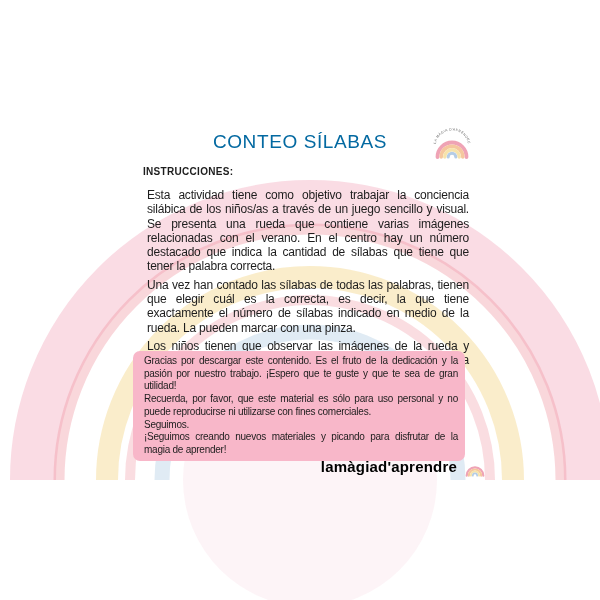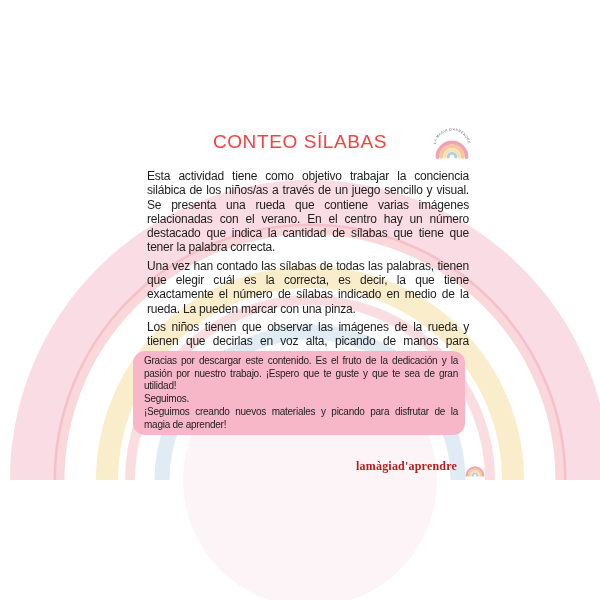--- a/index.html
+++ b/index.html
@@ -3,42 +3,42 @@
 <meta charset="utf-8">
 <style>
   html,body{margin:0;padding:0;background:#fff;}
   .page{
     position:relative;width:600px;height:600px;background:#ffffff;
     overflow:hidden;font-family:"Liberation Sans",sans-serif;color:#1d1d1d;
   }
   .watermark{position:absolute;left:0;top:0;z-index:0;pointer-events:none;}
   .title{
     position:absolute;top:131px;left:0;width:600px;margin:0;z-index:1;
-    text-align:center;font-size:19px;font-weight:normal;letter-spacing:0.6px;color:#ef4444;
+    text-align:center;font-size:19px;font-weight:normal;letter-spacing:0.6px;color:#0369a1;
   }
   .logo-top{position:absolute;left:431px;top:124px;z-index:1;}
   .content{position:absolute;left:143px;top:165px;width:330px;z-index:1;}
   .label{font-size:10px;font-weight:600;letter-spacing:0.3px;line-height:13px;margin-bottom:10px;}
   .para{
     margin:4px;font-size:12px;line-height:14.3px;letter-spacing:-0.2px;
     text-align:justify;color:#1d1d1d;
   }
   .thanks-box{
     position:absolute;left:133px;top:351px;width:332px;box-sizing:border-box;z-index:1;
-    background:#f8b7c9;border-radius:12px;padding:4px 7px 4px 11px;
+    background:#f8b7c9;border-radius:7px;padding:4px 7px 4px 11px;
   }
   .box-para{
     margin:0;font-size:10px;line-height:12.7px;letter-spacing:-0.25px;
     text-align:justify;color:#1d1d1d;
   }
   .footer{
     position:absolute;left:143px;top:456px;width:344px;z-index:1;
     display:flex;justify-content:flex-end;align-items:center;gap:6px;
   }
-  .brand{font-size:12px;font-weight:bold;letter-spacing:0.2px;color:#b91c1c;font-family:Liberation Serif, serif;}
+  .brand{font-size:15px;font-weight:bold;letter-spacing:0.2px;color:#000000;}
   .arc-text{font-size:3.4px;letter-spacing:0.35px;fill:#6b6b6b;font-family:"Liberation Sans",sans-serif;}
 </style>
 </head>
 <body>
 
 <div class="page">
 
   <svg class="watermark" width="600" height="600" viewBox="0 0 600 600" aria-hidden="true">
     <g fill="none">
       <path d="M33,480 A277,277 0 0 1 587,480" stroke="#f6b9c9" stroke-width="46" opacity="0.50"></path>
@@ -63,27 +63,29 @@
       <g fill="none" stroke-linecap="round">
         <path d="M6.5,33 A14.5,14.5 0 0 1 35.5,33" stroke="#efa3b5" stroke-width="3.8"></path>
         <path d="M10.2,33 A10.8,10.8 0 0 1 31.8,33" stroke="#f5c79e" stroke-width="3.6"></path>
         <path d="M13.8,33 A7.2,7.2 0 0 1 28.2,33" stroke="#f6e3ab" stroke-width="3.4"></path>
         <path d="M17.2,33 A3.8,3.8 0 0 1 24.8,33" stroke="#b5cde6" stroke-width="3.0"></path>
       </g>
     </svg>
   </div>
 
   <div class="content">
+    <div class="label">INSTRUCCIONES:</div>
     <p class="para">Esta actividad tiene como objetivo trabajar la conciencia silábica de los niños/as a través de un juego sencillo y visual. Se presenta una rueda que contiene varias imágenes relacionadas con el verano. En el centro hay un número destacado que indica la cantidad de sílabas que tiene que tener la palabra correcta.</p>
     <p class="para">Una vez han contado las sílabas de todas las palabras, tienen que elegir cuál es la correcta, es decir, la que tiene exactamente el número de sílabas indicado en medio de la rueda. La pueden marcar con una pinza.</p>
     <p class="para">Los niños tienen que observar las imágenes de la rueda y tienen que decirlas en voz alta, picando de manos para ayudarse a contar el número de sílabas.</p>
   </div>
 
   <div class="thanks-box">
     <p class="box-para">Gracias por descargar este contenido. Es el fruto de la dedicación y la pasión por nuestro trabajo. ¡Espero que te guste y que te sea de gran utilidad!</p>
+    <p class="box-para">Recuerda, por favor, que este material es sólo para uso personal y no puede reproducirse ni utilizarse con fines comerciales.</p>
     <p class="box-para">Seguimos.</p>
     <p class="box-para">¡Seguimos creando nuevos materiales y picando para disfrutar de la magia de aprender!</p>
   </div>
 
   <div class="footer">
     <span class="brand">lamàgiad'aprendre</span>
     <svg width="24" height="21" viewBox="0 0 42 36">
       <g fill="none" stroke-linecap="round">
         <path d="M6.5,34 A14.5,14.5 0 0 1 35.5,34" stroke="#efa3b5" stroke-width="3.8"></path>
         <path d="M10.2,34 A10.8,10.8 0 0 1 31.8,34" stroke="#f5c79e" stroke-width="3.6"></path>

